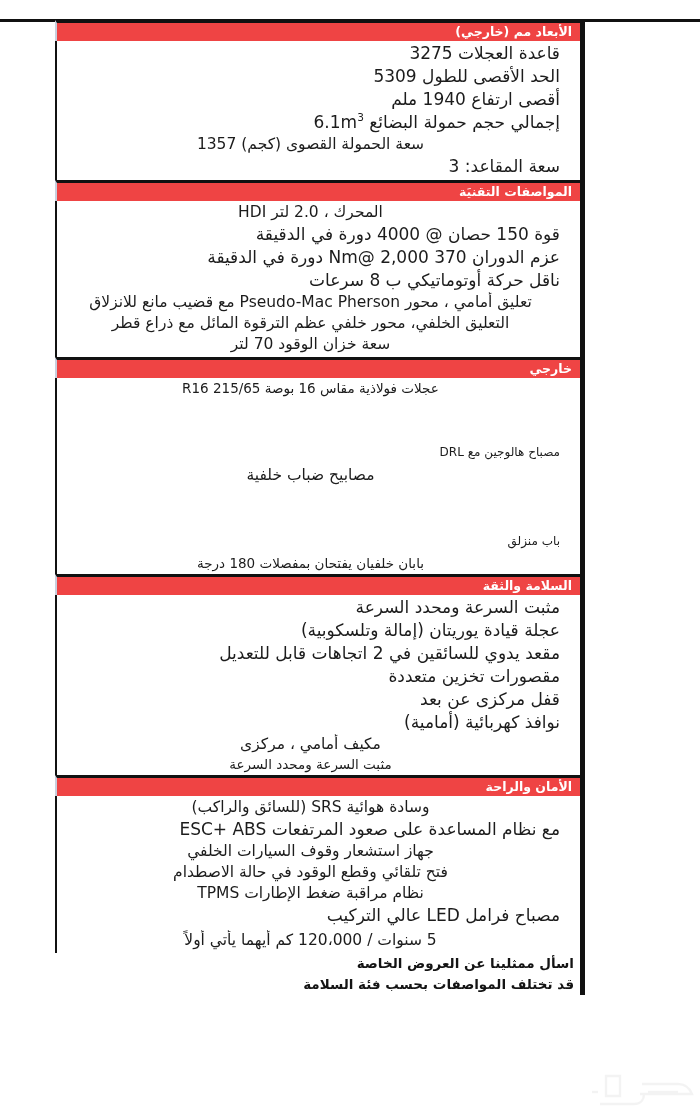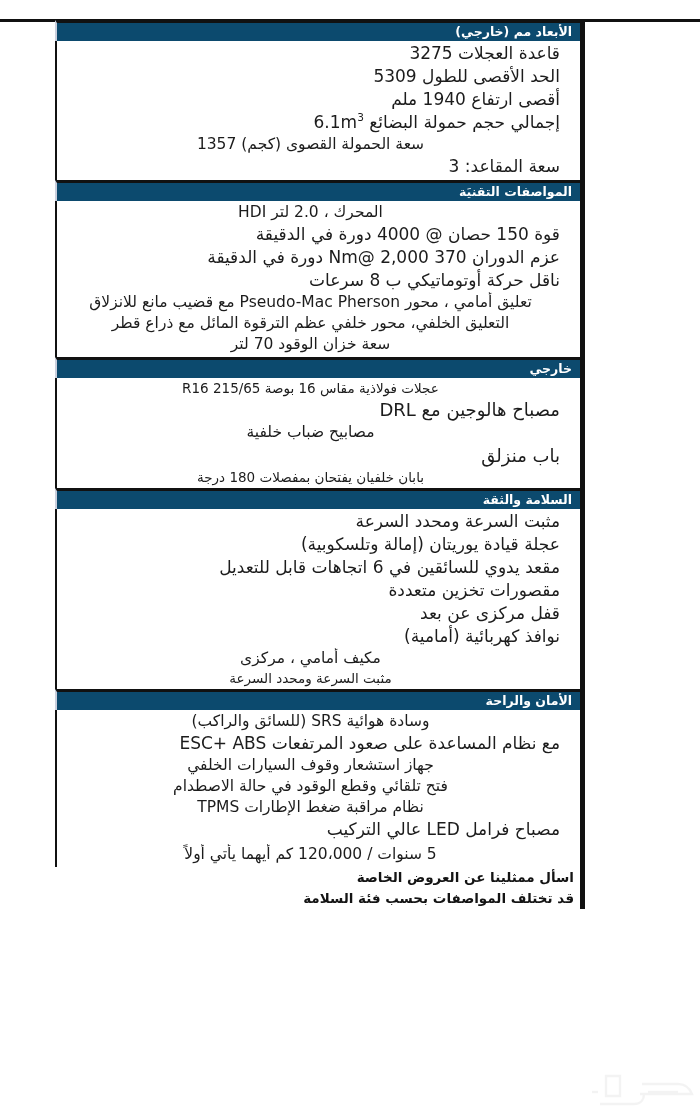--- a/index.html
+++ b/index.html
@@ -36,21 +36,21 @@
     border-right: 5px solid #111111;
     direction: rtl;
     text-align: right;
   }
 
   .section {
     position: relative;
   }
 
   .section-header {
-    background: #0c4a6e;
+    background: #ef4444;
     color: #ffffff;
     font-size: 12.5px;
     font-weight: bold;
     line-height: 18px;
     height: 18px;
     padding: 0 8px 0 4px;
     border-top: 3px solid #111111;
     border-left: 2px solid #c9cfdd;
     box-sizing: content-box;
     letter-spacing: 0;
@@ -64,21 +64,21 @@
     padding: 1px 20px 2px 4px;
   }
 
   .spec-line {
     white-space: nowrap;
     overflow: hidden;
     color: #1c1c1c;
   }
 
   
-  .s-xl { font-size: 18px; line-height: 25px; }
+  .s-xl { font-size: 12px; line-height: 25px; margin-top: 43px; }
   .s-lg { font-size: 17px; line-height: 23px; }
   .s-md { font-size: 15.5px; line-height: 21px; text-align: center; }
   .s-sm { font-size: 13.5px; line-height: 18px; text-align: center; }
 
   .spec-line sup {
     font-size: 0.62em;
     vertical-align: super;
     line-height: 0;
   }
 
@@ -145,21 +145,21 @@
         <div class="spec-line s-md"><span>مصابيح ضباب خلفية</span></div>
         <div class="spec-line s-xl"><span>باب منزلق</span></div>
         <div class="spec-line s-sm"><span>بابان خلفيان يفتحان بمفصلات 180 درجة</span></div>
       </div>
     </div>
     <div class="section">
       <div class="section-header">السلامة والثقة</div>
       <div class="section-body">
         <div class="spec-line s-lg"><span>مثبت السرعة ومحدد السرعة</span></div>
         <div class="spec-line s-lg"><span>عجلة قيادة يوريتان (إمالة وتلسكوبية)</span></div>
-        <div class="spec-line s-lg"><span>مقعد يدوي للسائقين في 6 اتجاهات قابل للتعديل</span></div>
+        <div class="spec-line s-lg"><span>مقعد يدوي للسائقين في 2 اتجاهات قابل للتعديل</span></div>
         <div class="spec-line s-lg"><span>مقصورات تخزين متعددة</span></div>
         <div class="spec-line s-lg"><span>قفل مركزى عن بعد</span></div>
         <div class="spec-line s-lg"><span>نوافذ كهربائية (أمامية)</span></div>
         <div class="spec-line s-md"><span>مكيف أمامي ، مركزى</span></div>
         <div class="spec-line s-sm"><span>مثبت السرعة ومحدد السرعة</span></div>
       </div>
     </div>
     <div class="section">
       <div class="section-header">الأمان والراحة</div>
       <div class="section-body">

